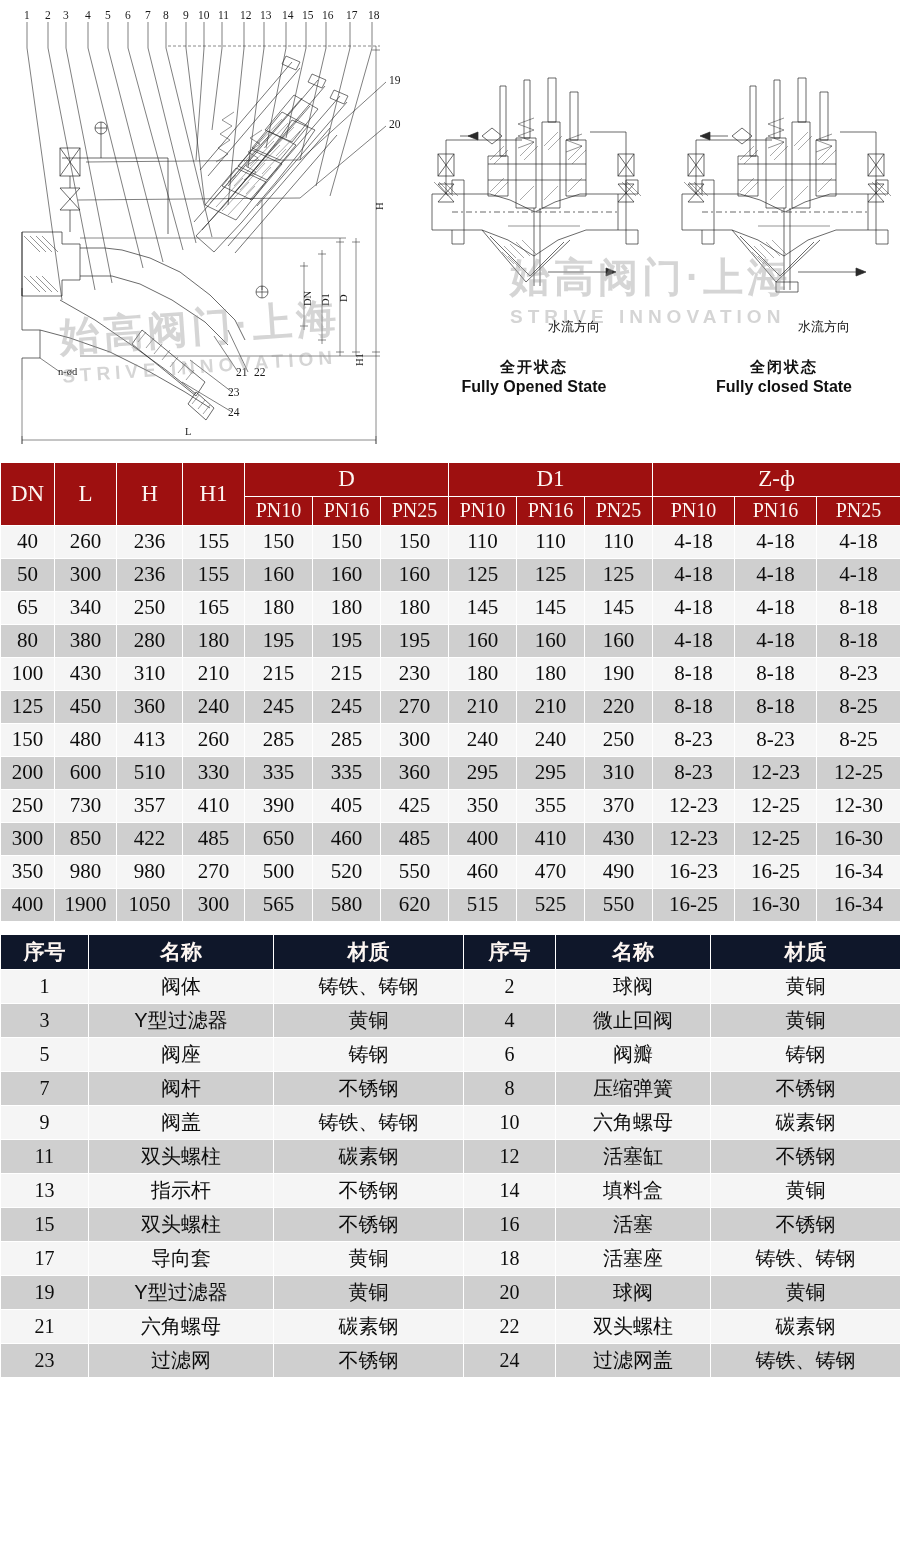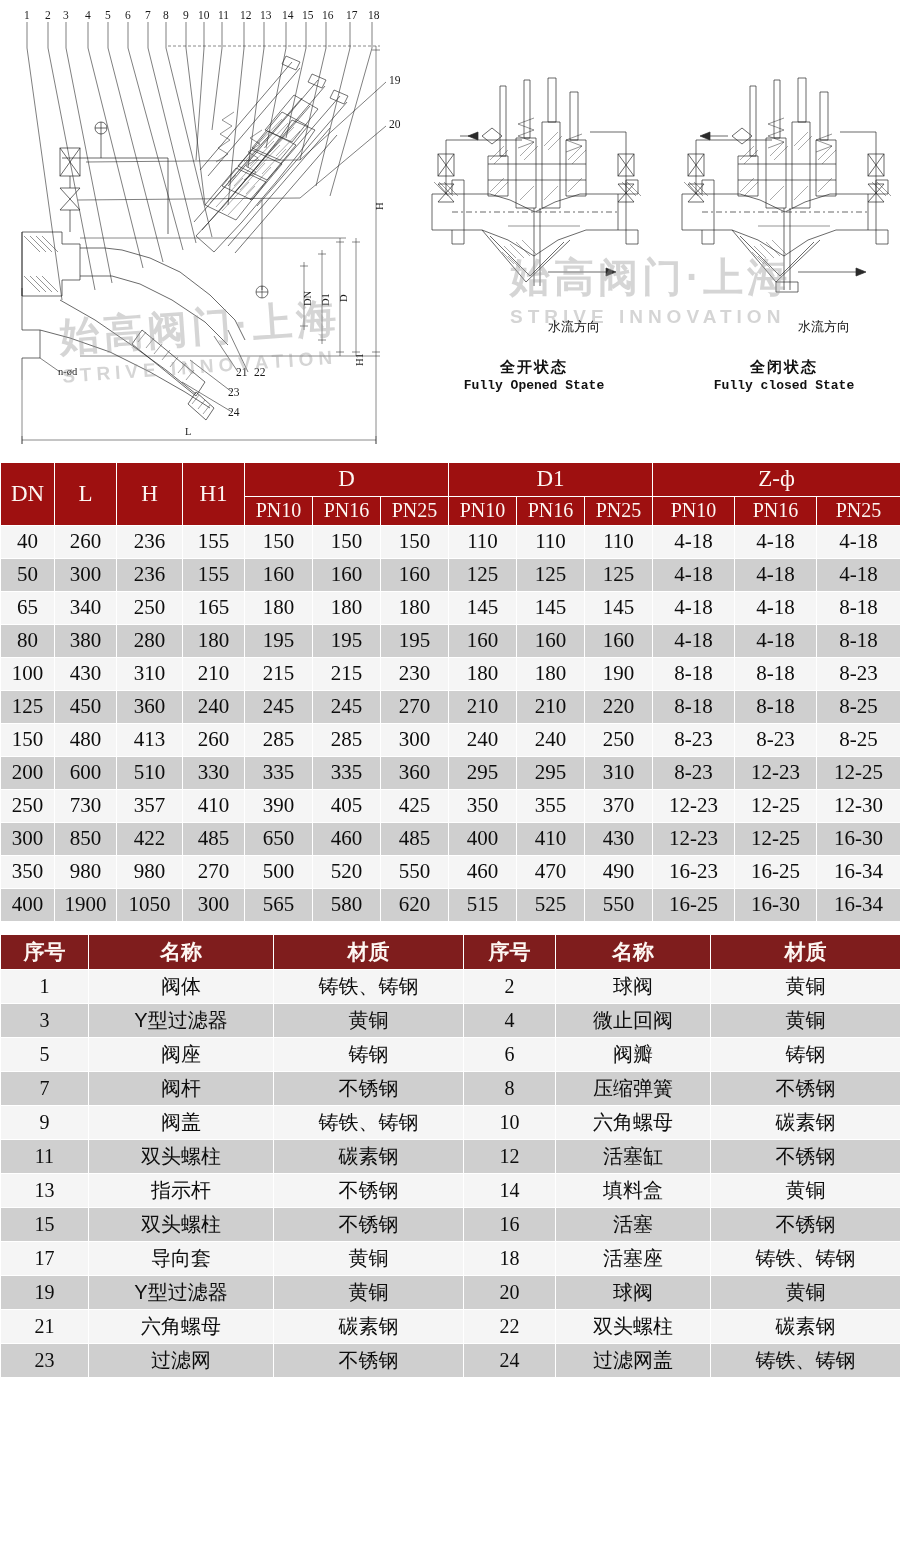--- a/index.html
+++ b/index.html
@@ -51,21 +51,21 @@
   .vert { transform: rotate(-90deg); transform-origin: left top; }
 
   .statecap {
     position: absolute;
     text-align: center;
     font-family: "Liberation Sans", sans-serif;
     color: #111;
     white-space: nowrap;
   }
   .statecap .cn { display: block; font-size: 15px; font-weight: bold; letter-spacing: 2px; }
-  .statecap .en { display: block; font-size: 13px; font-weight: bold; margin-top: 1px; font-family: Liberation Mono, monospace; }
+  .statecap .en { display: block; font-size: 16px; font-weight: bold; margin-top: 1px; }
   .flowlbl {
     position: absolute;
     font-family: "Liberation Sans", sans-serif;
     font-size: 13px;
     color: #111;
     white-space: nowrap;
   }
 
   
   .tblwrap { width: 900px; }
@@ -91,21 +91,21 @@
     text-align: center;
     border: 1.5px solid #ffffff;
     padding: 5px 0 6px;
     line-height: 1;
   }
   #dim-table tbody tr:nth-child(odd) td  { background: #f5f5f5; }
   #dim-table tbody tr:nth-child(even) td { background: #cfcfcf; }
 
   
   #parts-table th {
-    background: #7f1d1d;
+    background: #0f172a;
     color: #fdf6f2;
     font-family: "Liberation Sans", "DejaVu Sans", sans-serif;
     font-size: 21px;
     font-weight: bold;
     border: 1.5px solid #ffffff;
     padding: 6px 0 7px;
     text-align: center;
     line-height: 1;
   }
   #parts-table td {

